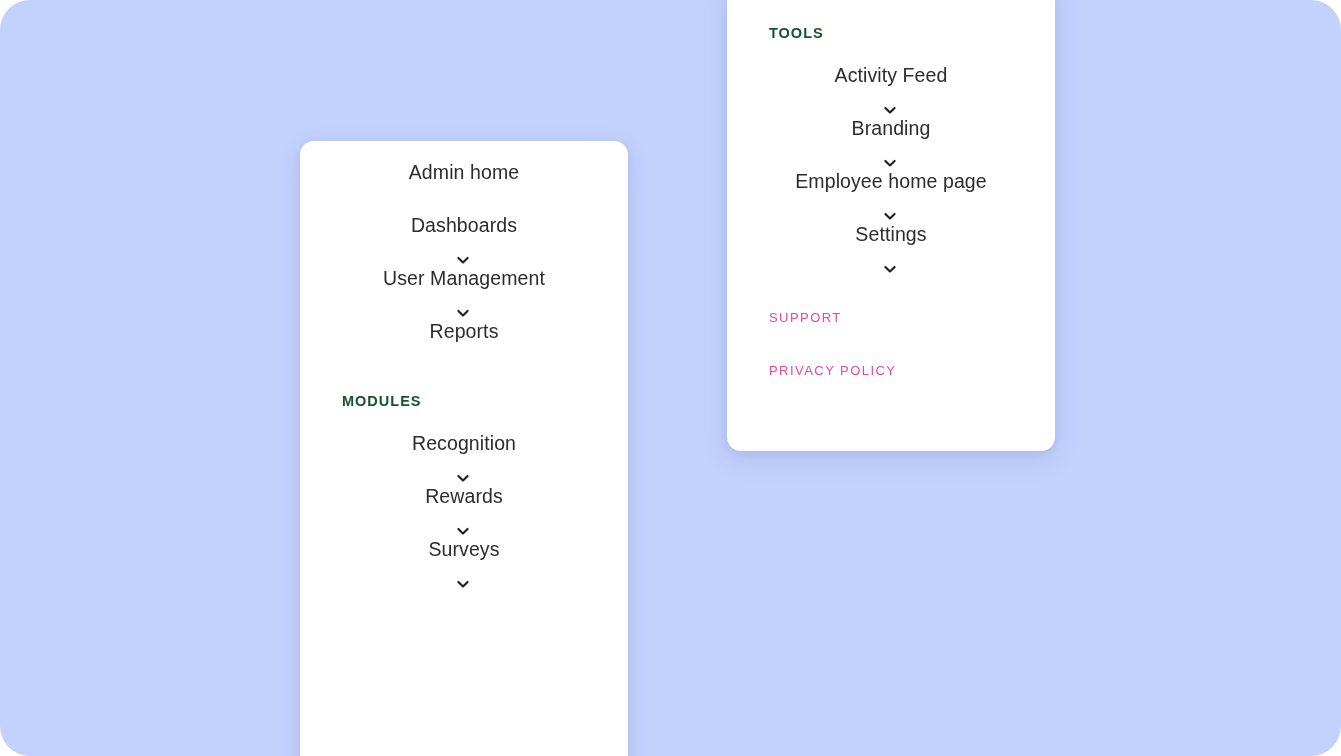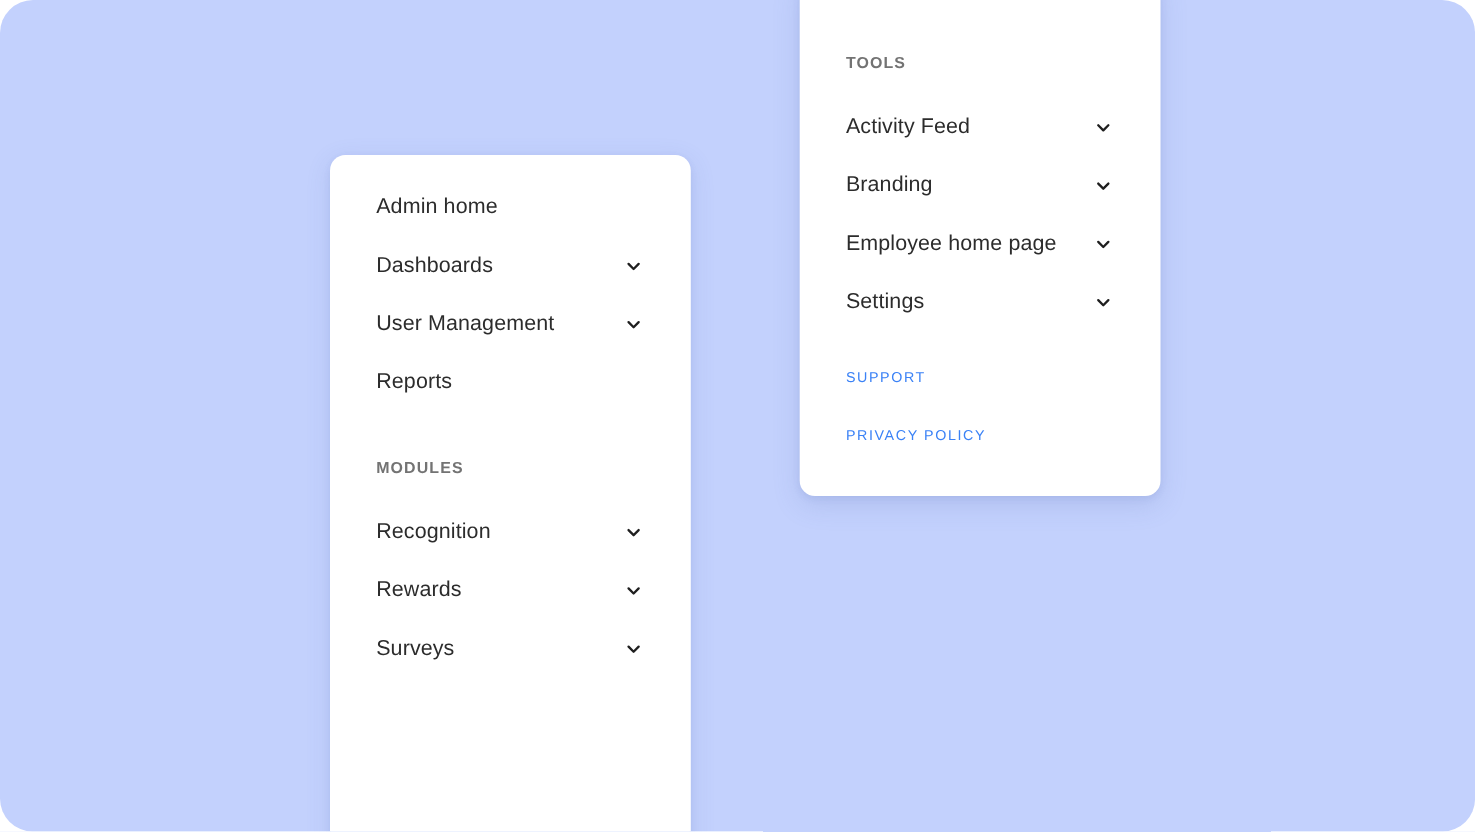--- a/index.html
+++ b/index.html
@@ -56,34 +56,34 @@
     position: relative;
     height: 100%;
     padding: 0 42px;
   }
 
   
   .section-heading {
     font-size: 14.5px;
     font-weight: 700;
     letter-spacing: 1.0px;
-    color: #737373;
+    color: #14532d;
     text-transform: uppercase;
     line-height: 1;
-    margin-top: 25px;
   }
 
   
   .nav-item {
     display: flex;
     align-items: center;
     justify-content: space-between;
     height: 53px;
     cursor: pointer;
     user-select: none;
+    flex-direction: column;
   }
 
   .nav-label {
     font-size: 19.5px;
     font-weight: 400;
     color: #2c2c2c;
     line-height: 1.1;
     letter-spacing: 0.1px;
     white-space: nowrap;
   }
@@ -98,21 +98,21 @@
   .chevron svg { display: block; }
 
   
   .footer-links { }
 
   .footer-link {
     display: block;
     font-size: 13px;
     font-weight: 400;
     letter-spacing: 1.45px;
-    color: #3b82f6;
+    color: #ec4899;
     text-transform: uppercase;
     line-height: 1;
     margin-bottom: 15px;
     cursor: pointer;
     white-space: nowrap;
   }
   .footer-link:last-child { margin-bottom: 0; margin-top: 40px; }
 
   
   .pad-top-modules { height: 21px; }

